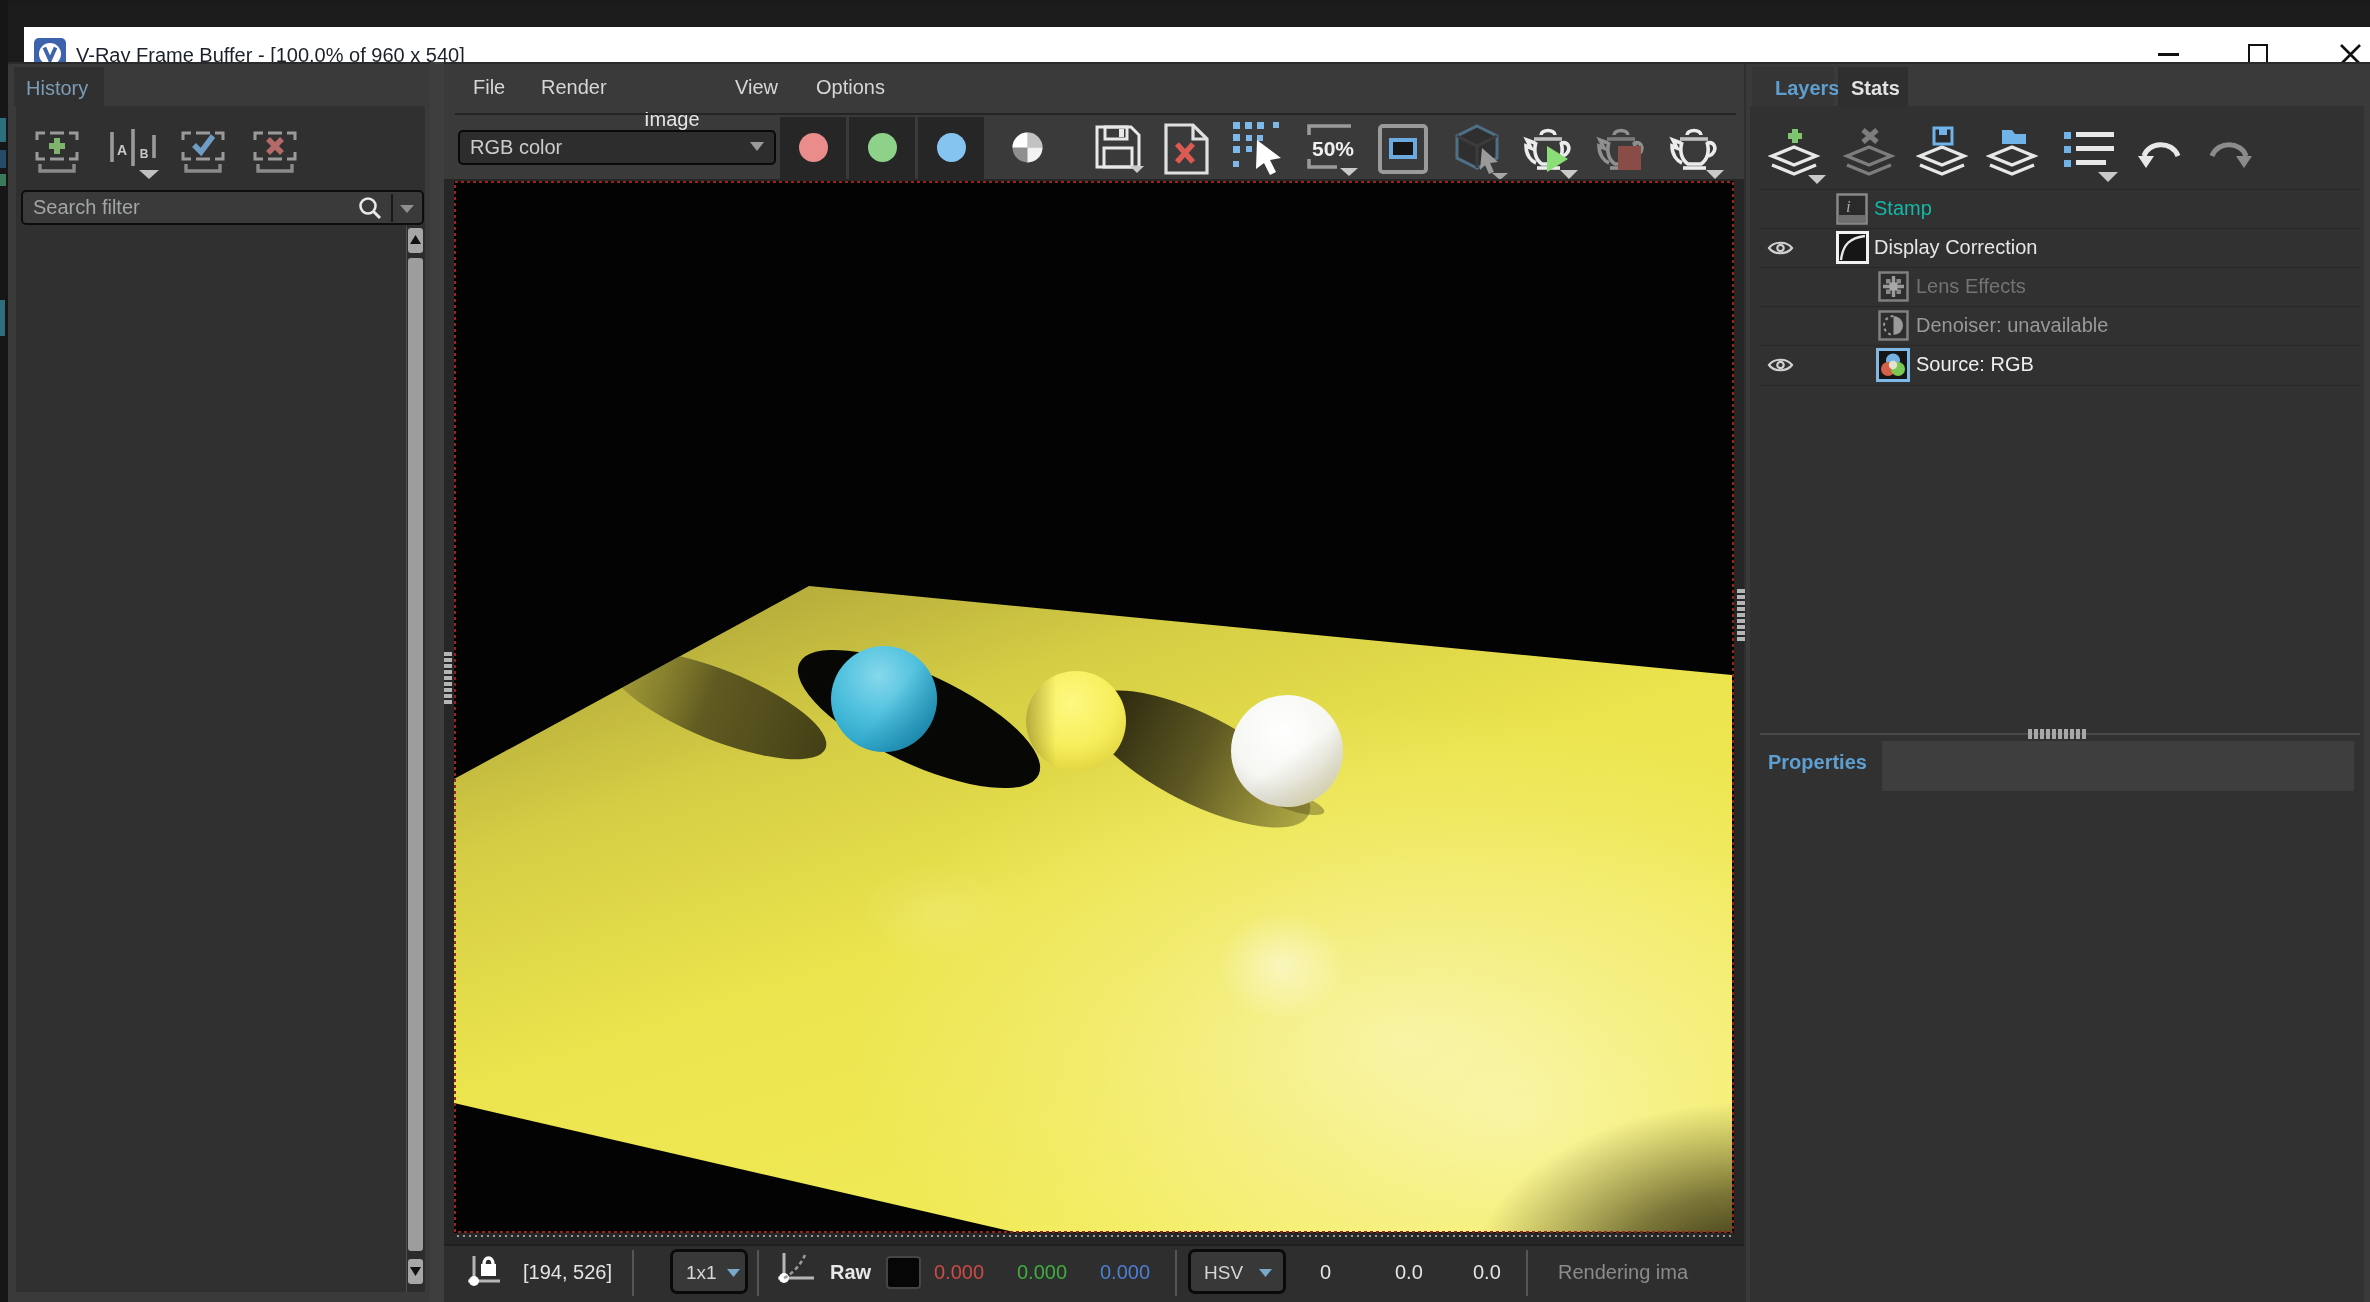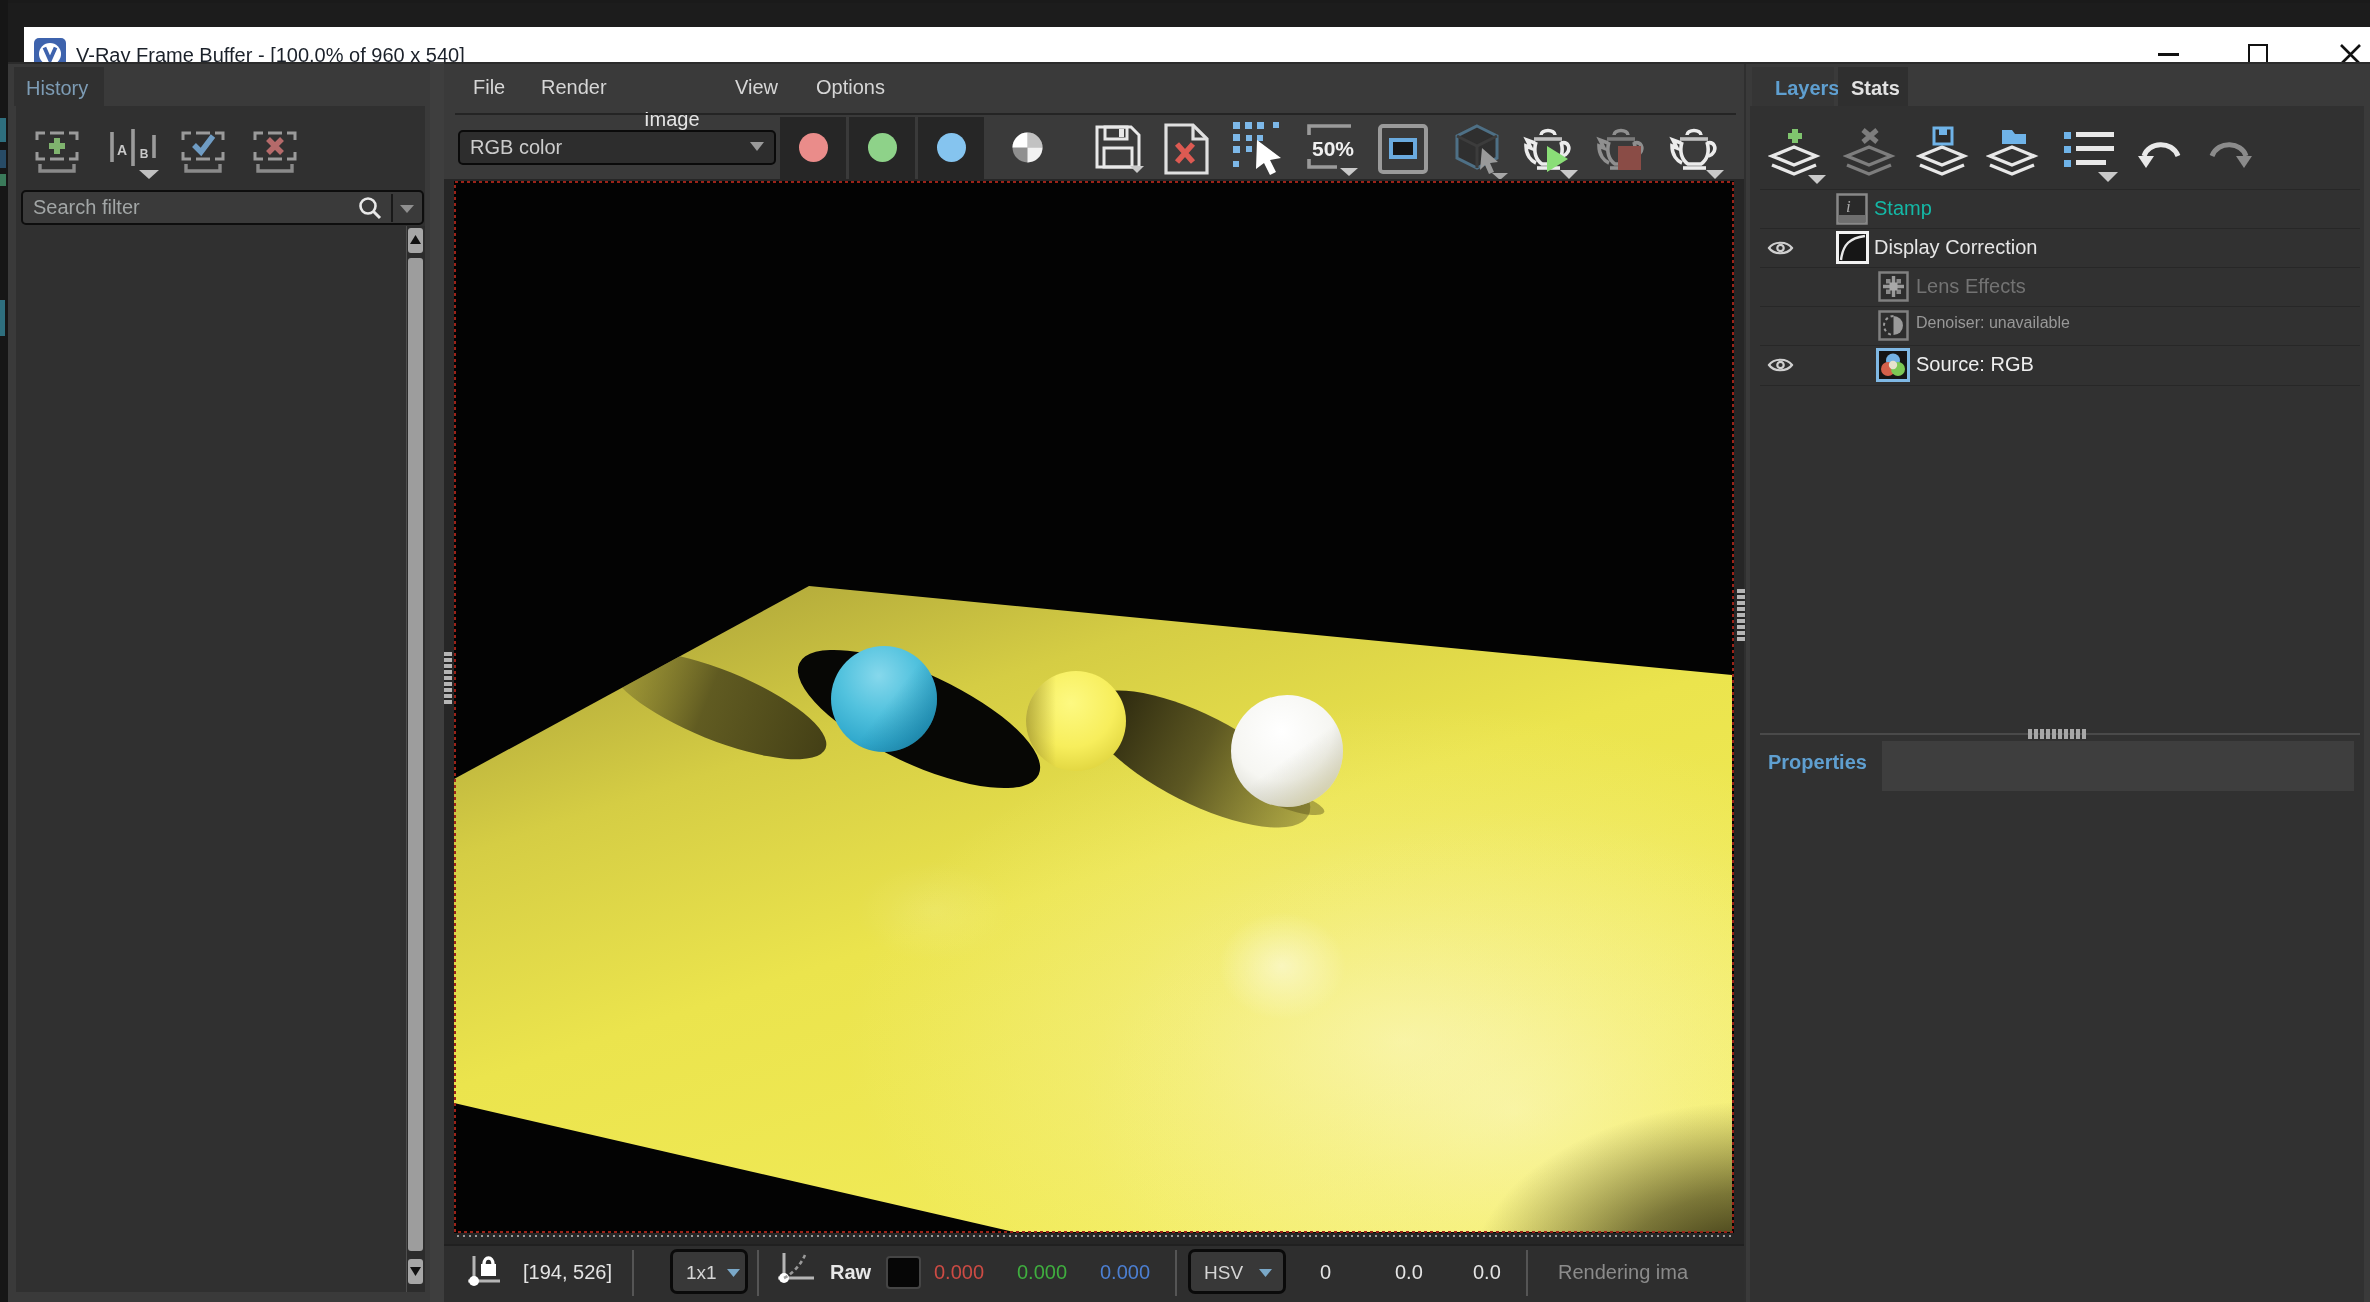--- a/index.html
+++ b/index.html
@@ -438,21 +438,21 @@
   </g>
   <rect x="11.5" y="11.5" width="8" height="8" fill="#a8a8a8"></rect>
 </svg>
 <div class="t" style="left:1916px;top:275px;font-size:20px;color:#737373;">Lens Effects</div>
 
 <svg class="abs" style="left:1878px;top:310px;" width="31" height="31" viewBox="0 0 31 31">
   <rect x="1.5" y="1.5" width="28" height="28" fill="#2d2d2d" stroke="#808080" stroke-width="2.5"></rect>
   <path d="M15.5 6 A9.5 9.5 0 0 1 15.5 25 Z" fill="#9a9a9a"></path>
   <path d="M15.5 6 A9.5 9.5 0 0 0 15.5 25" fill="none" stroke="#9a9a9a" stroke-width="2" stroke-dasharray="3 3"></path>
 </svg>
-<div class="t" style="left:1916px;top:314px;font-size:16px;color:#989898;">Denoiser: unavailable</div>
+<div class="t" style="left:1916px;top:314px;font-size:20px;color:#989898;">Denoiser: unavailable</div>
 
 <svg class="abs" style="left:1767px;top:357px;" width="27" height="16" viewBox="0 0 27 16">
   <path d="M2 8 C7 1 20 1 25 8 C20 15 7 15 2 8 Z" fill="none" stroke="#d0d0d0" stroke-width="2.2"></path>
   <circle cx="13.5" cy="8" r="3.2" fill="none" stroke="#d0d0d0" stroke-width="2.2"></circle>
 </svg>
 <svg class="abs" style="left:1876px;top:348px;" width="34" height="34" viewBox="0 0 34 34">
   <rect x="1.5" y="1.5" width="31" height="31" fill="#161616" stroke="#7fb8e4" stroke-width="3"></rect>
   <circle cx="17" cy="12.5" r="7" fill="#74b2e4"></circle>
   <circle cx="12" cy="21" r="7" fill="#d4604a"></circle>
   <circle cx="22" cy="21" r="7" fill="#7cc855"></circle>

